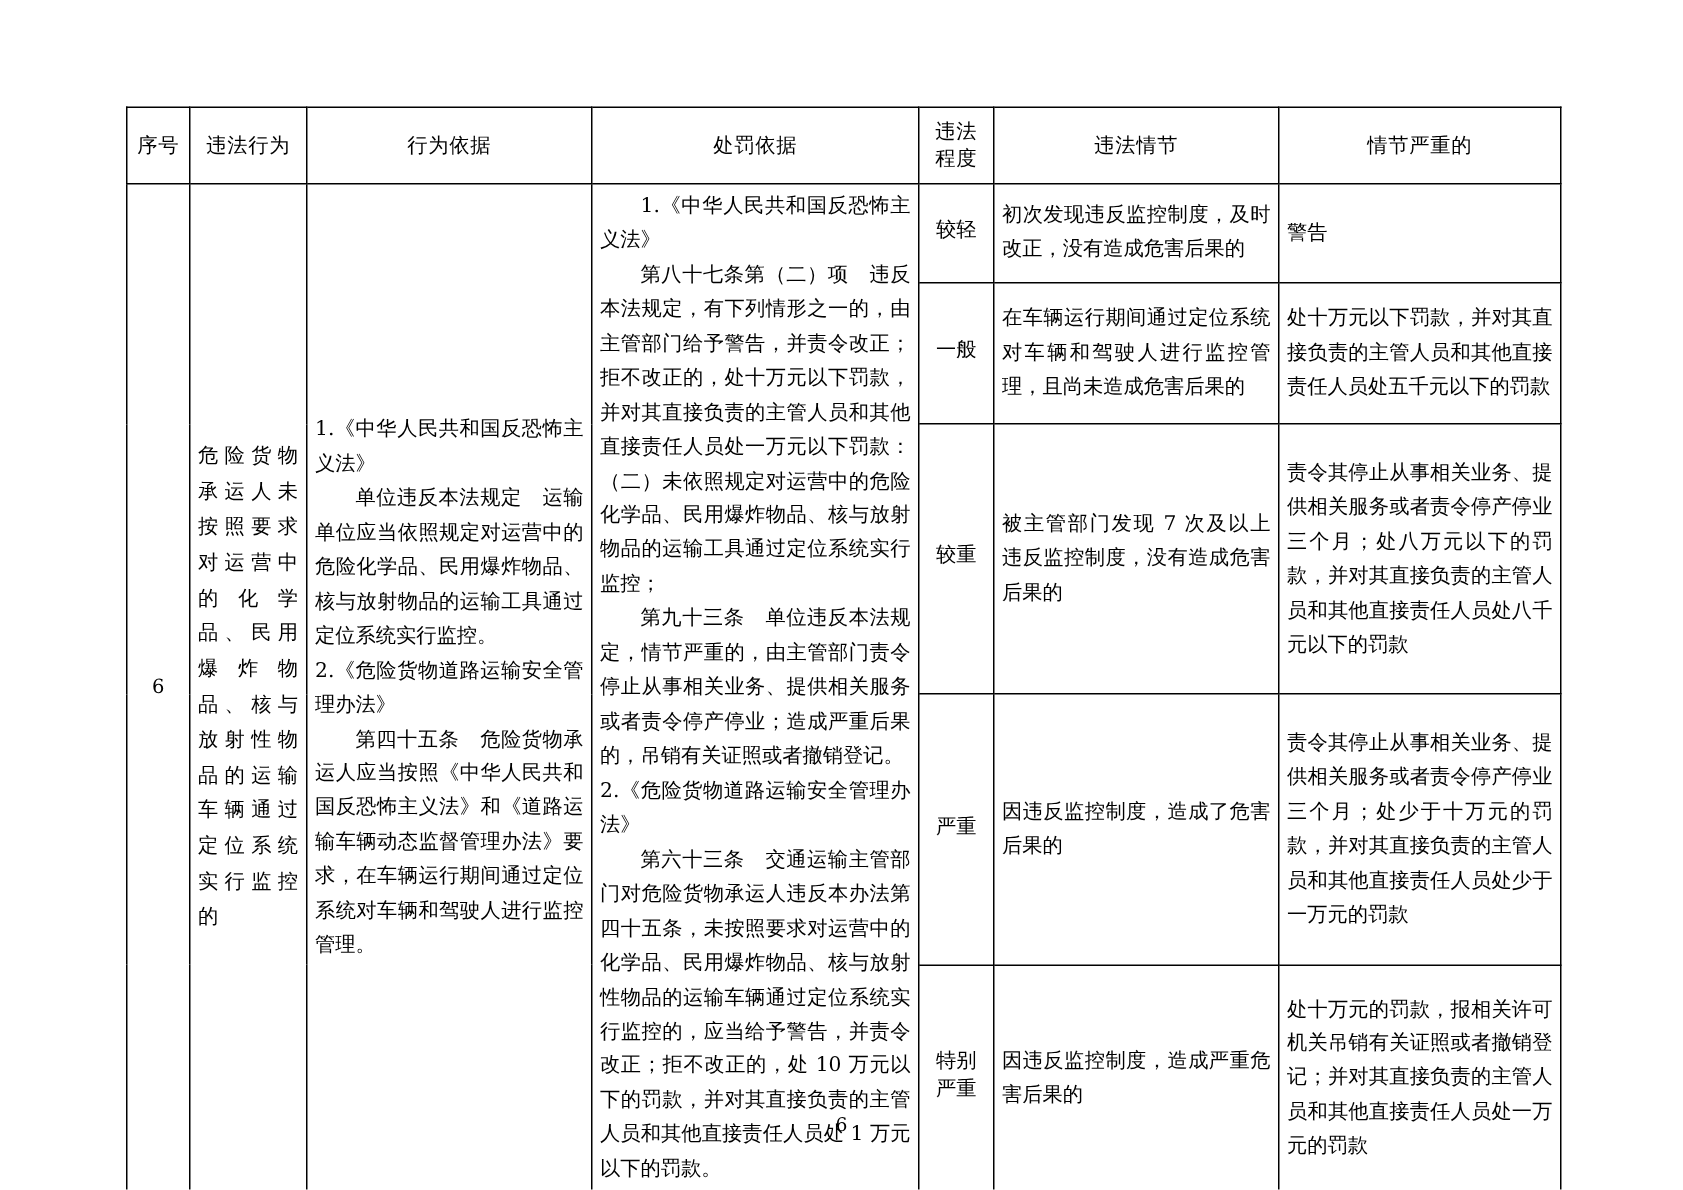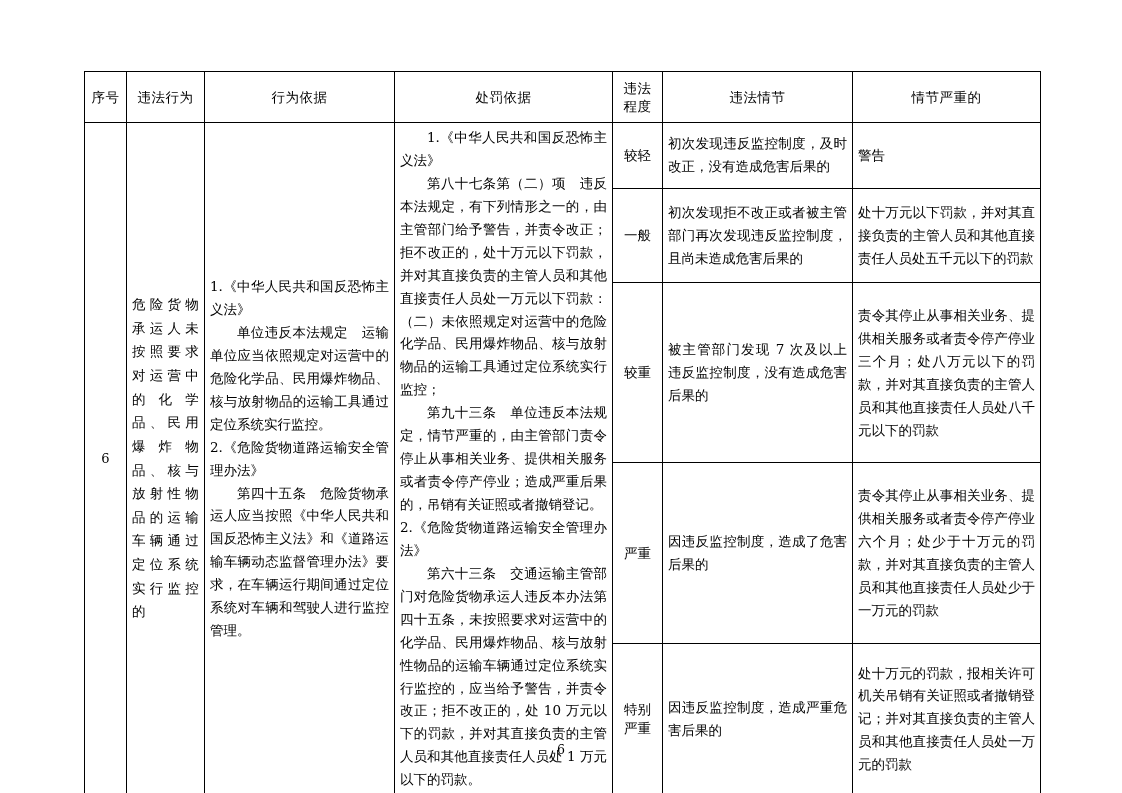--- a/index.html
+++ b/index.html
@@ -79,20 +79,21 @@
   td.basis p, td.pbasis p {
     margin: 0;
   }
   td.basis p.ind, td.pbasis p.ind {
     text-indent: 2em;
   }
   td.degree {
     text-align: center;
     font-size: 13.5px;
     line-height: 1.4;
+    font-family: Liberation Mono, monospace;
   }
   td.detail, td.standard {
     font-size: 13.5px;
     line-height: 1.7;
     text-align: justify;
     vertical-align: middle;
     padding: 5px 7px;
   }
   .page-number {
     position: absolute;
@@ -147,32 +148,32 @@
             <p class="ind">第九十三条　单位违反本法规定，情节严重的，由主管部门责令停止从事相关业务、提供相关服务或者责令停产停业；造成严重后果的，吊销有关证照或者撤销登记。</p>
             <p>2.《危险货物道路运输安全管理办法》</p>
             <p class="ind">第六十三条　交通运输主管部门对危险货物承运人违反本办法第四十五条，未按照要求对运营中的化学品、民用爆炸物品、核与放射性物品的运输车辆通过定位系统实行监控的，应当给予警告，并责令改正；拒不改正的，处 10 万元以下的罚款，并对其直接负责的主管人员和其他直接责任人员处 1 万元以下的罚款。</p>
           </td>
           <td class="degree">较轻</td>
           <td class="detail">初次发现违反监控制度，及时改正，没有造成危害后果的</td>
           <td class="standard">警告</td>
         </tr>
         <tr>
           <td class="degree">一般</td>
-          <td class="detail">初次发现拒不改正或者被主管部门再次发现违反监控制度，且尚未造成危害后果的</td>
+          <td class="detail">在车辆运行期间通过定位系统对车辆和驾驶人进行监控管理，且尚未造成危害后果的</td>
           <td class="standard">处十万元以下罚款，并对其直接负责的主管人员和其他直接责任人员处五千元以下的罚款</td>
         </tr>
         <tr>
           <td class="degree">较重</td>
           <td class="detail">被主管部门发现 7 次及以上违反监控制度，没有造成危害后果的</td>
           <td class="standard">责令其停止从事相关业务、提供相关服务或者责令停产停业三个月；处八万元以下的罚款，并对其直接负责的主管人员和其他直接责任人员处八千元以下的罚款</td>
         </tr>
         <tr>
           <td class="degree">严重</td>
           <td class="detail">因违反监控制度，造成了危害后果的</td>
-          <td class="standard">责令其停止从事相关业务、提供相关服务或者责令停产停业六个月；处少于十万元的罚款，并对其直接负责的主管人员和其他直接责任人员处少于一万元的罚款</td>
+          <td class="standard">责令其停止从事相关业务、提供相关服务或者责令停产停业三个月；处少于十万元的罚款，并对其直接负责的主管人员和其他直接责任人员处少于一万元的罚款</td>
         </tr>
         <tr>
           <td class="degree">特别严重</td>
           <td class="detail">因违反监控制度，造成严重危害后果的</td>
           <td class="standard">处十万元的罚款，报相关许可机关吊销有关证照或者撤销登记；并对其直接负责的主管人员和其他直接责任人员处一万元的罚款</td>
         </tr>
       </tbody>
     </table>
   </div>
 

